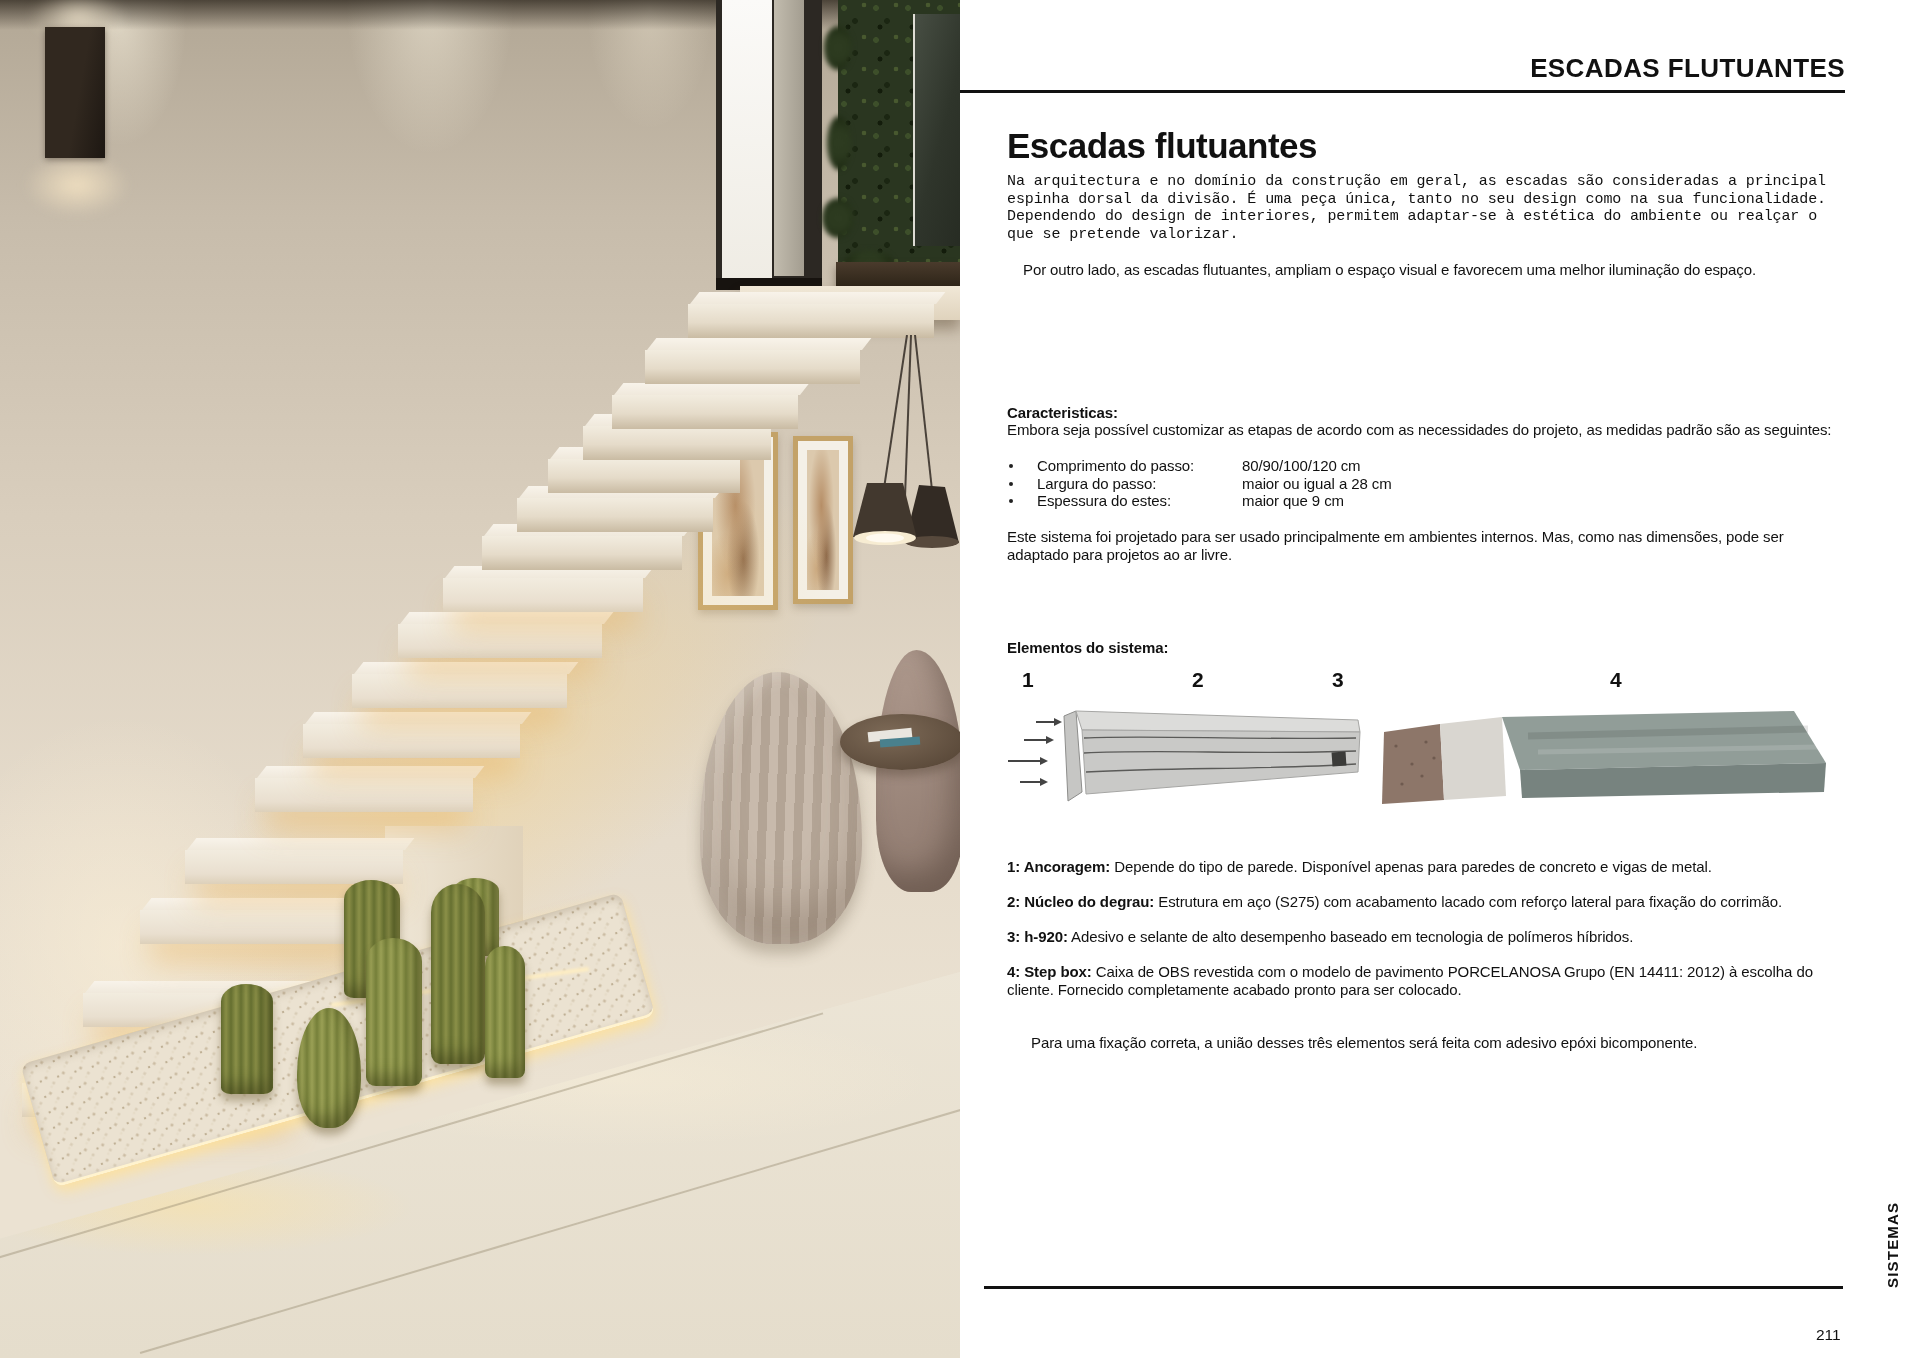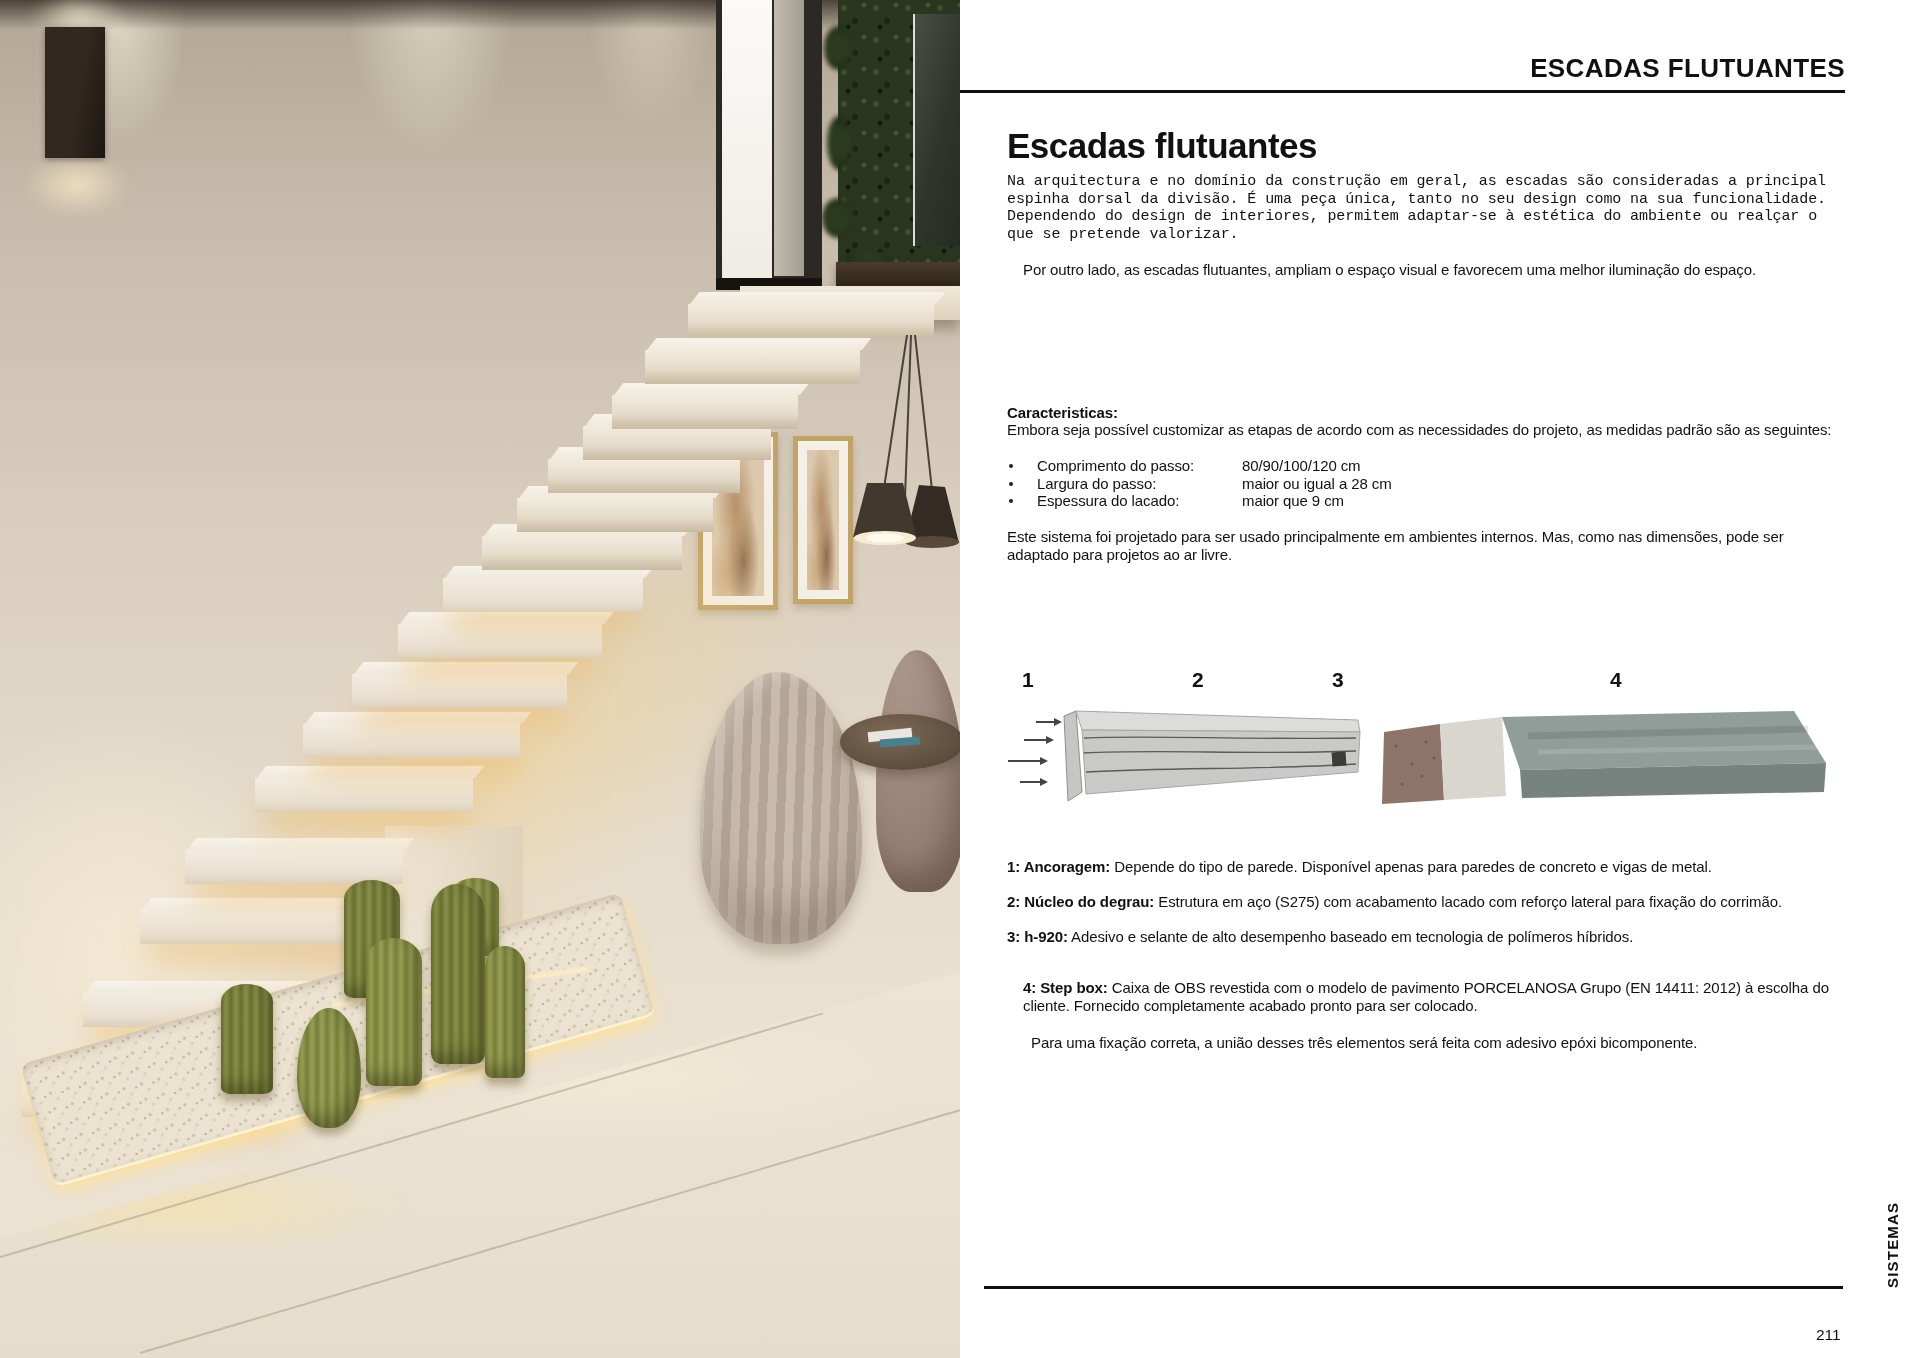--- a/index.html
+++ b/index.html
@@ -303,27 +303,28 @@
       <span class="blabel">Comprimento do passo:</span>
       <span>80/90/100/120 cm</span>
     </div>
     <div class="brow">
       <span class="bdot"></span>
       <span class="blabel">Largura do passo:</span>
       <span>maior ou igual a 28 cm</span>
     </div>
     <div class="brow">
       <span class="bdot"></span>
-      <span class="blabel">Espessura do lacado:</span>
+      <span class="blabel">Espessura do estes:</span>
       <span>maior que 9 cm</span>
     </div>
   </div>
 
   <p class="abs bodytxt sys-note" style="margin:0;">Este sistema foi projetado para ser usado principalmente em ambientes internos. Mas, como nas dimensões, pode ser adaptado para projetos ao ar livre.</p>
 
+  <div class="abs bodytxt elem-head">Elementos do sistema:</div>
 
   <span class="abs marker m1">1</span>
   <span class="abs marker m2">2</span>
   <span class="abs marker m3">3</span>
   <span class="abs marker m4">4</span>
 
   <svg class="abs diagram1" width="372" height="108" viewBox="0 0 372 108">
     <g stroke="#444" stroke-width="2">
       <line x1="34" y1="16" x2="52" y2="16"></line>
         <line x1="22" y1="34" x2="44" y2="34"></line>
@@ -364,21 +365,21 @@
 
   <p class="abs bodytxt it1" style="margin:0;">
     <span class="bold">1: Ancoragem:</span><span> Depende do tipo de parede. Disponível apenas para paredes de concreto e vigas de metal.</span>
   </p>
   <p class="abs bodytxt it2" style="margin:0;">
     <span class="bold">2: Núcleo do degrau:</span><span> Estrutura em aço (S275) com acabamento lacado com reforço lateral para fixação do corrimão.</span>
   </p>
   <p class="abs bodytxt it3" style="margin:0;">
     <span class="bold">3: h-920:</span><span> Adesivo e selante de alto desempenho baseado em tecnologia de polímeros híbridos.</span>
   </p>
-  <p class="abs bodytxt it4" style="margin:16px;">
+  <p class="abs bodytxt it4" style="margin:0;">
     <span class="bold">4: Step box:</span><span> Caixa de OBS revestida com o modelo de pavimento PORCELANOSA Grupo (EN 14411: 2012) à escolha do cliente. Fornecido completamente acabado pronto para ser colocado.</span>
   </p>
   <p class="abs bodytxt footnote" style="margin:14px;">Para uma fixação correta, a união desses três elementos será feita com adesivo epóxi bicomponente.</p>
 
   <div class="abs side-label">SISTEMAS</div>
   <div class="abs rule-bottom"></div>
   <div class="abs page-num">211</div>
 </div>
 
 </body></html>

